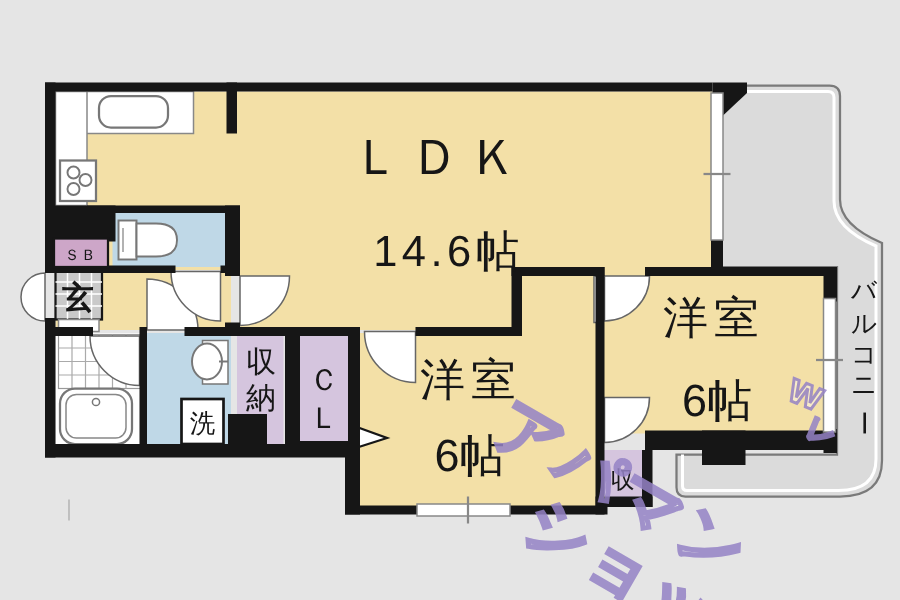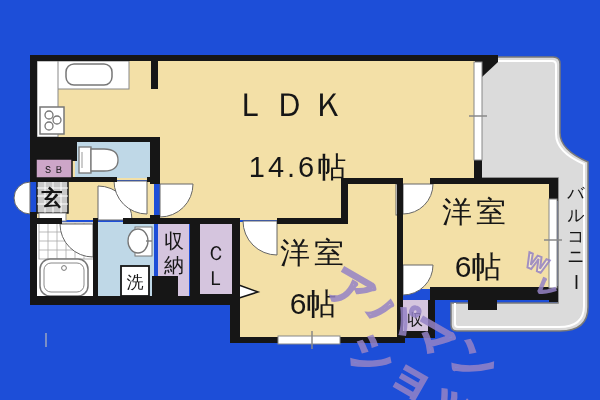--- a/index.html
+++ b/index.html
@@ -1,16 +1,16 @@
 <!DOCTYPE html>
 <html><head>
 <meta charset="utf-8">
 <style>
   html,body{margin:0;padding:0;background:#ffffff;}
-  #stage{position:relative;width:600px;height:400px;background:#1d4ed8;overflow:hidden;
+  #stage{position:relative;width:600px;height:400px;background:#e5e5e5;overflow:hidden;
          font-family:"Liberation Sans","DejaVu Sans",sans-serif;}
   svg{position:absolute;left:0;top:0;}
   text{font-family:"Liberation Sans","DejaVu Sans",sans-serif;fill:#161616;}
   .room-label{font-weight:500;}
   .wm{font-weight:bold;stroke:#9583C6;stroke-width:2px;fill:rgba(255,255,255,0.45);opacity:0.85;}
 </style>
 </head>
 <body>
 
 <div id="stage">

